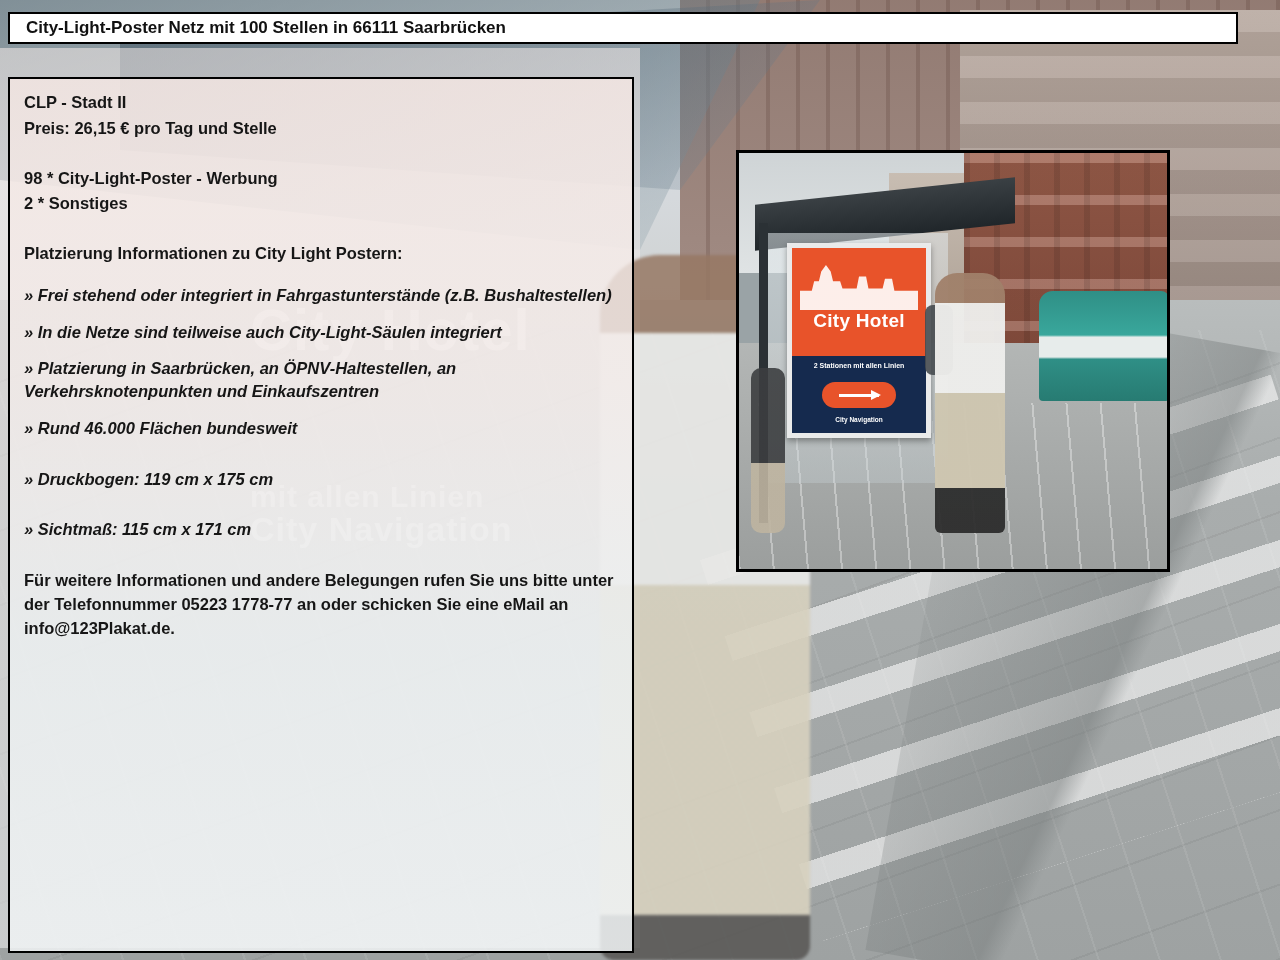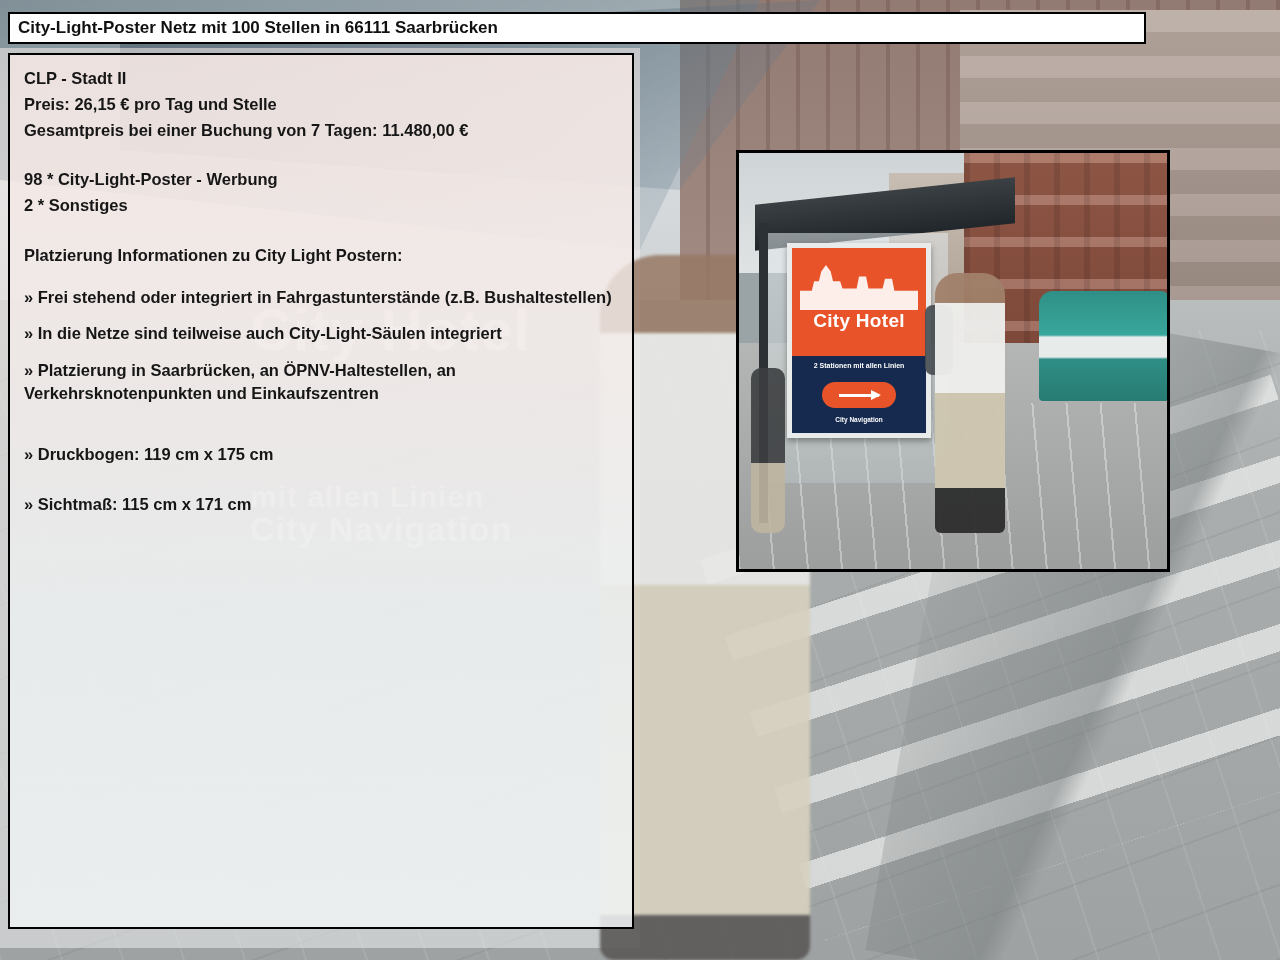--- a/index.html
+++ b/index.html
@@ -120,57 +120,57 @@
   }
   .bg-watermark .sub2 {
     font-size: 34px;
     display: block;
   }
 
   
   .header {
     position: absolute;
     left: 8px; top: 12px;
-    width: 1138px;
+    width: 1230px;
     height: 32px;
     background: #ffffff;
     border: 2px solid #000000;
     box-sizing: border-box;
     display: flex;
     align-items: center;
-    padding-left: 8px;
+    padding-left: 16px;
   }
   .header-title {
     font-size: 17px;
     font-weight: bold;
     color: #111;
     white-space: nowrap;
   }
 
   
   .panel {
     position: absolute;
-    left: 8px; top: 53px;
+    left: 8px; top: 77px;
     width: 626px;
     height: 876px;
     border: 2px solid #000;
     box-sizing: border-box;
     background: linear-gradient(180deg, rgba(246,232,228,0.80) 0%, rgba(243,236,234,0.80) 35%, rgba(236,240,241,0.84) 65%, rgba(240,243,244,0.86) 100%);
     padding: 12px 14px 0 14px;
     color: #161616;
     font-size: 16.5px;
     font-weight: bold;
     line-height: 1.38;
     overflow: hidden;
   }
   .panel .line { margin: 0 0 3px 0; }
   .panel .gap-lg { height: 24px; }
   .panel .gap-md { height: 16px; }
   .panel .gap-sm { height: 10px; }
-  .panel .bullet { margin: 0 0 4px 0; }
+  .panel .bullet { margin: 0 0 4px 0; font-style: italic; }
   .panel .contact { line-height: 1.45; }
 
   
   .photo {
     position: absolute;
     left: 736px; top: 150px;
     width: 434px; height: 422px;
     border: 3px solid #000;
     box-sizing: border-box;
     overflow: hidden;
@@ -321,46 +321,47 @@
     <div class="bg-person person-a" data-interactable="false"></div>
   </div>
 
   <div class="header" data-interactable="false">
     <div class="header-title" data-interactable="false">City-Light-Poster Netz mit 100 Stellen  in 66111 Saarbrücken</div>
   </div>
 
   <div class="panel" data-interactable="false">
     <div class="line" data-interactable="false">CLP - Stadt II</div>
     <div class="line" data-interactable="false">Preis: 26,15 € pro Tag und Stelle</div>
-    <div class="line" data-interactable="false">Gesamtpreis bei einer Buchung von 7 Tagen: 11.480,00 €</div>
 
     <div class="gap-lg" data-interactable="false"></div>
 
     <div class="line" data-interactable="false">98 * City-Light-Poster - Werbung</div>
     <div class="line" data-interactable="false">2 * Sonstiges</div>
 
     <div class="gap-lg" data-interactable="false"></div>
 
     <div class="line" data-interactable="false">Platzierung Informationen zu City Light Postern:</div>
 
     <div class="gap-md" data-interactable="false"></div>
 
     <div class="bullet" data-interactable="false">»  Frei stehend oder integriert in Fahrgastunterstände (z.B. Bushaltestellen)</div>
     <div class="gap-sm" data-interactable="false"></div>
     <div class="bullet" data-interactable="false">»  In die Netze sind teilweise auch City-Light-Säulen integriert</div>
     <div class="gap-sm" data-interactable="false"></div>
     <div class="bullet" data-interactable="false">»  Platzierung in Saarbrücken, an ÖPNV-Haltestellen, an Verkehrsknotenpunkten und Einkaufszentren</div>
     <div class="gap-sm" data-interactable="false"></div>
+    <div class="bullet" data-interactable="false">»  Rund 46.000 Flächen bundesweit</div>
     <div class="gap-lg" data-interactable="false"></div>
     <div class="bullet" data-interactable="false">»  Druckbogen: 119 cm x 175 cm</div>
     <div class="gap-lg" data-interactable="false"></div>
     <div class="bullet" data-interactable="false">»  Sichtmaß: 115 cm x 171 cm</div>
 
     <div class="gap-lg" data-interactable="false"></div>
 
+    <div class="contact" data-interactable="false">Für weitere Informationen und andere Belegungen rufen Sie uns bitte unter der Telefonnummer 05223 1778-77 an oder schicken Sie eine eMail an info@123Plakat.de.</div>
   </div>
 
   <div class="photo" data-interactable="false">
     <div class="ph-sky" data-interactable="false"></div>
     <div class="ph-building2" data-interactable="false"></div>
     <div class="ph-building" data-interactable="false"></div>
     <div class="ph-ground" data-interactable="false"></div>
     <div class="ph-ground-lines" data-interactable="false"></div>
     <div class="ph-tram" data-interactable="false"></div>
     <div class="ph-shelter-roof" data-interactable="false"></div>

